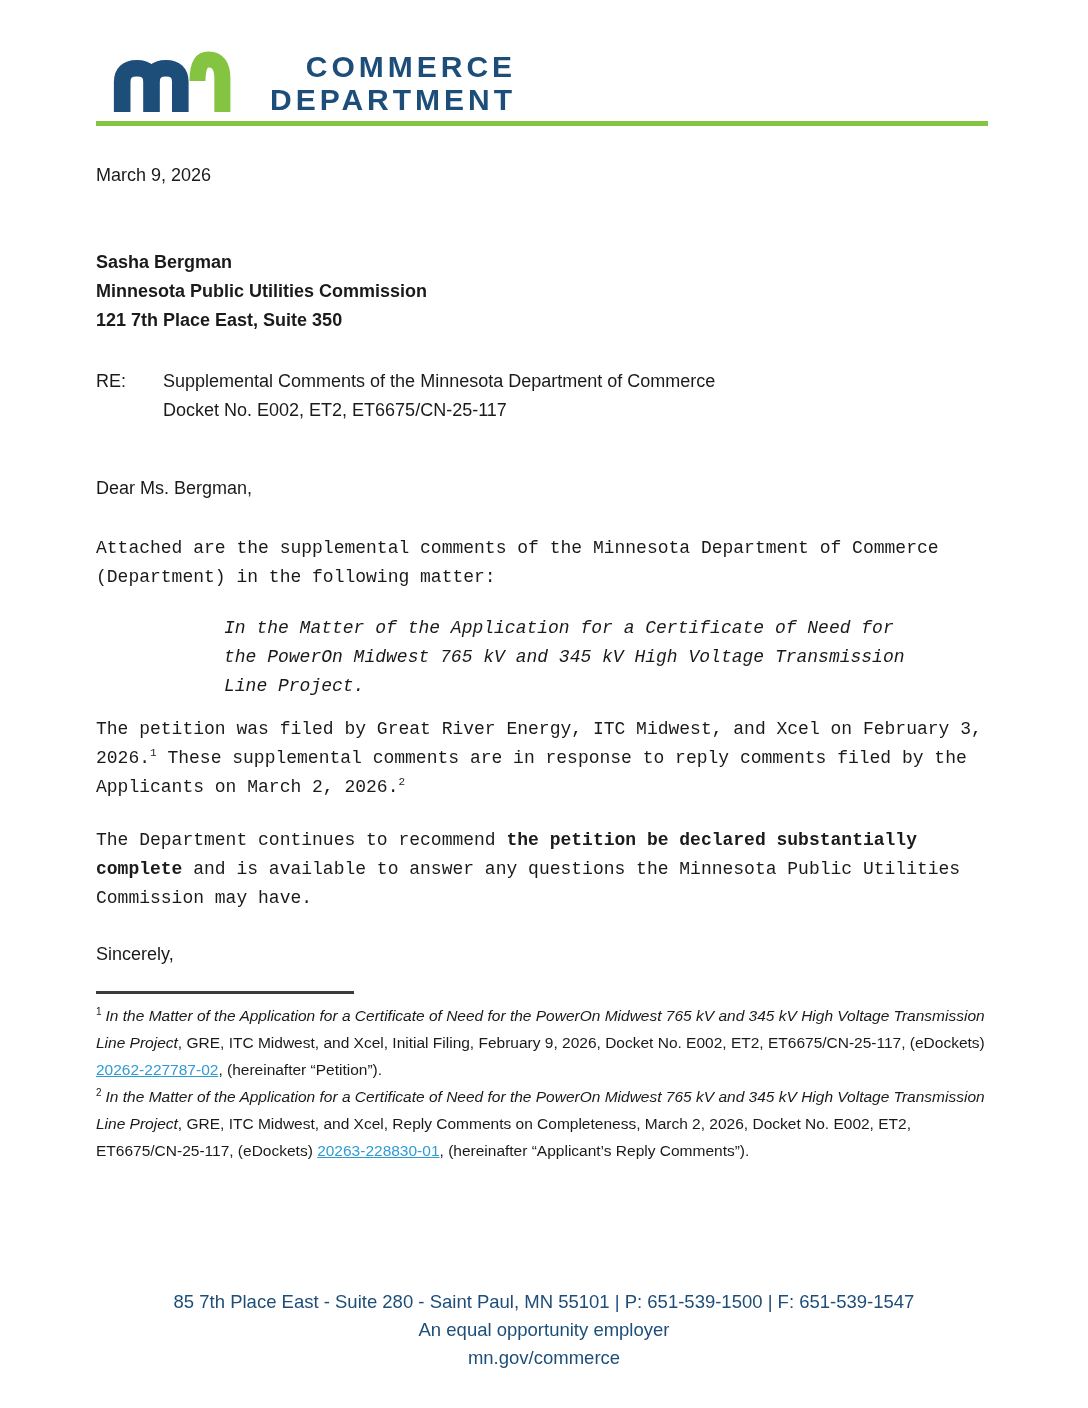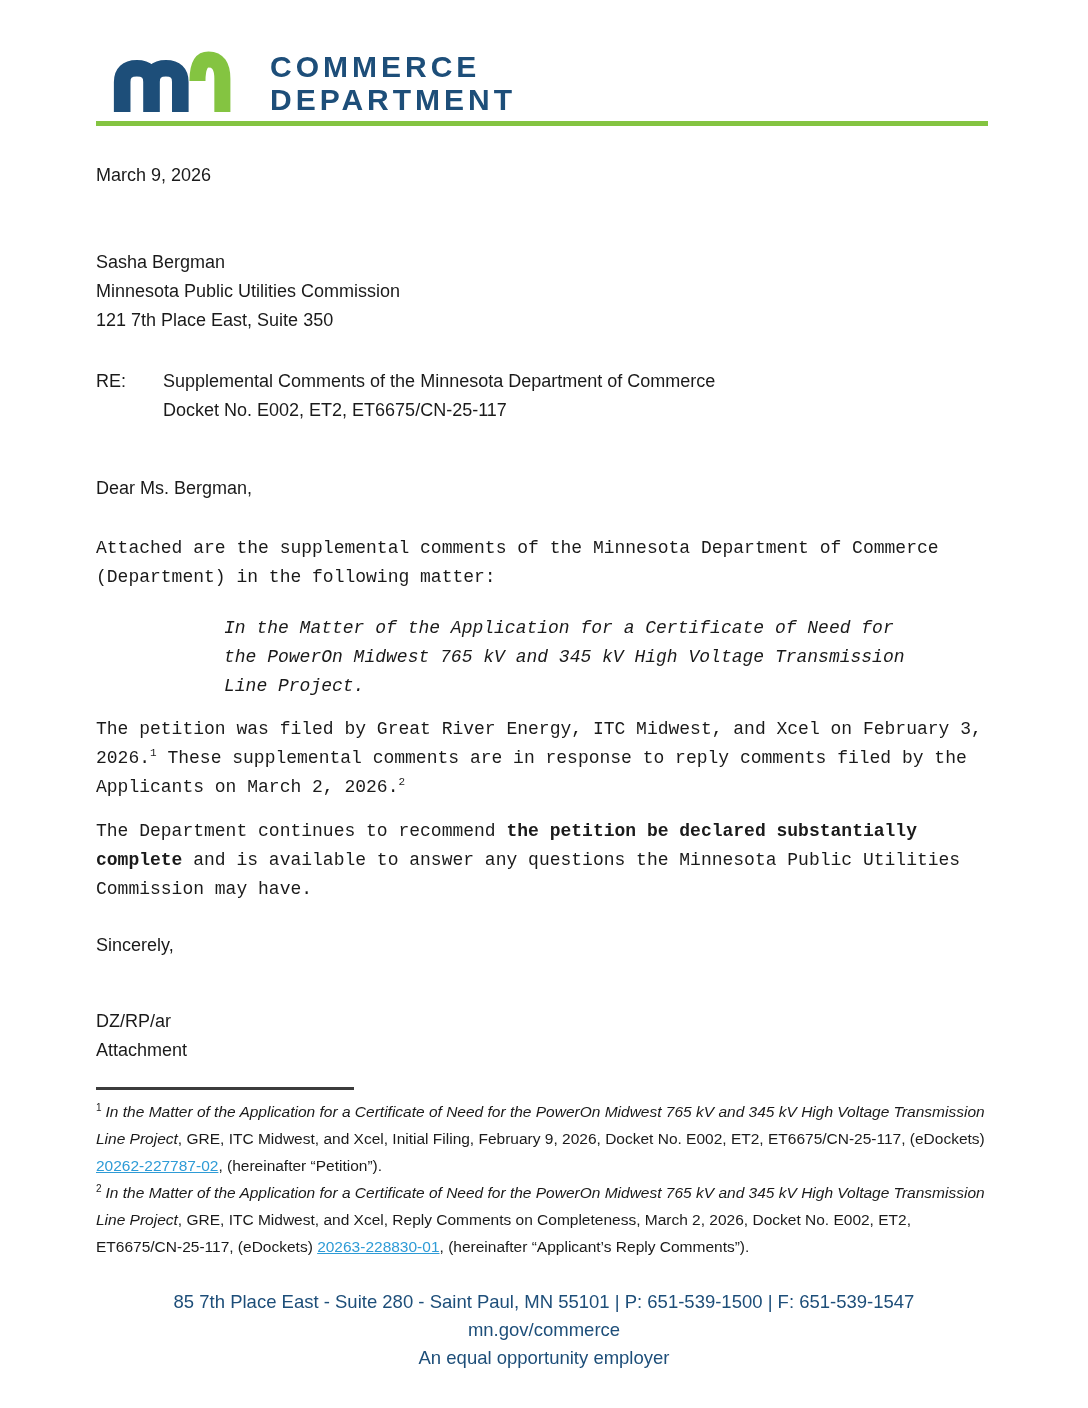--- a/index.html
+++ b/index.html
@@ -9,39 +9,39 @@
     margin:0 auto;
     background:#ffffff;
     box-sizing:border-box;
     padding:0 100px 0 96px;
     overflow:hidden;
     font-family:"Liberation Sans", sans-serif;
     font-size:18px; line-height:29px;
     color:#1a1a1a;
   }
   
-  .letterhead { margin-top:46px; }
+  .letterhead { margin-top:46px;text-align:right; }
   .logo-row { display:flex; align-items:flex-end; gap:22px; height:66px; }
   .mn-glyph { width:152px; height:62px; flex:0 0 auto; }
   .wordmark {
     color:#1d4e79; font-weight:800; font-size:30px; line-height:33px;
     letter-spacing:4px; transform:translateY(4px);
   }
   .header-rule { margin-top:9px; height:5px; background:#84c441; }
   
   .date-line   { margin-top:35px; }
-  .recipient   { margin-top:58px; }
+  .recipient   { margin-top:58px;font-weight:bold; }
   .re-row      { margin-top:32px; display:flex; }
   .re-label    { width:67px; flex:0 0 auto; }
   .re-text span{ display:block; }
   .salutation  { margin-top:49px; }
   .p-intro     { margin:31px 0 0 0; }
   .case-title  { margin:22px 0 0 128px; font-style:italic; max-width:690px; }
   .p-petition  { margin:14px 0 0 0; }
-  .p-recommend { margin:15px 0 0 0; }
+  .p-recommend { margin:24px 0 0 0; }
   p { padding:0;font-family:Liberation Mono, monospace; }
   .b { font-weight:700; }
   sup.ref { font-size:11px; line-height:0; vertical-align:super; }
   .valediction { margin-top:27px; }
   .sig-block   { margin-top:19px; }
   .initials-block { margin-top:47px; }
   
   .fn-separator { margin-top:22px; width:258px; height:3px; background:#3c3c3c; }
   .footnotes { margin-top:8px; font-size:15.5px; line-height:27px; }
   .footnote  { margin:0; }
@@ -96,30 +96,26 @@
 
   <p class="case-title">In the Matter of the Application for a Certificate of Need for the PowerOn Midwest 765 kV and 345 kV High Voltage Transmission Line Project.</p>
 
   <p class="p-petition"><span>The petition was filed by Great River Energy, ITC Midwest, and Xcel on February 3, 2026.</span><sup class="ref">1</sup><span> These supplemental comments are in response to reply comments filed by the Applicants on March 2, 2026.</span><sup class="ref">2</sup></p>
 
   <p class="p-recommend"><span>The Department continues to recommend </span><span class="b">the petition be declared substantially complete</span><span> and is available to answer any questions the Minnesota Public Utilities Commission may have.</span></p>
 
   <div class="valediction">Sincerely,</div>
 
 
-  <div class="initials-block">
-    <div>DZ/RP/ar</div>
-    <div>Attachment</div>
-  </div>
 
   <div class="fn-separator"></div>
   <div class="footnotes">
     <div class="footnote"><sup class="ref">1</sup><span class="it">In the Matter of the Application for a Certificate of Need for the PowerOn Midwest 765 kV and 345 kV High Voltage Transmission Line Project</span><span>, GRE, ITC Midwest, and Xcel, Initial Filing, February 9, 2026, Docket No. E002, ET2, ET6675/CN-25-117, (eDockets) </span><a class="doc-link" href="#">20262-227787-02</a><span>, (hereinafter “Petition”).</span></div>
     <div class="footnote"><sup class="ref">2</sup><span class="it">In the Matter of the Application for a Certificate of Need for the PowerOn Midwest 765 kV and 345 kV High Voltage Transmission Line Project</span><span>, GRE, ITC Midwest, and Xcel, Reply Comments on Completeness, March 2, 2026, Docket No. E002, ET2, ET6675/CN-25-117, (eDockets) </span><a class="doc-link" href="#">20263-228830-01</a><span>, (hereinafter “Applicant’s Reply Comments”).</span></div>
   </div>
 
   <div class="footer">
     <div>85 7th Place East - Suite 280 - Saint Paul, MN 55101 | P: 651-539-1500 | F: 651-539-1547</div>
+    <div>An equal opportunity employer</div>
     <div>mn.gov/commerce</div>
-    <div>An equal opportunity employer</div>
   </div>
 
 </div>
 
 </body></html>

